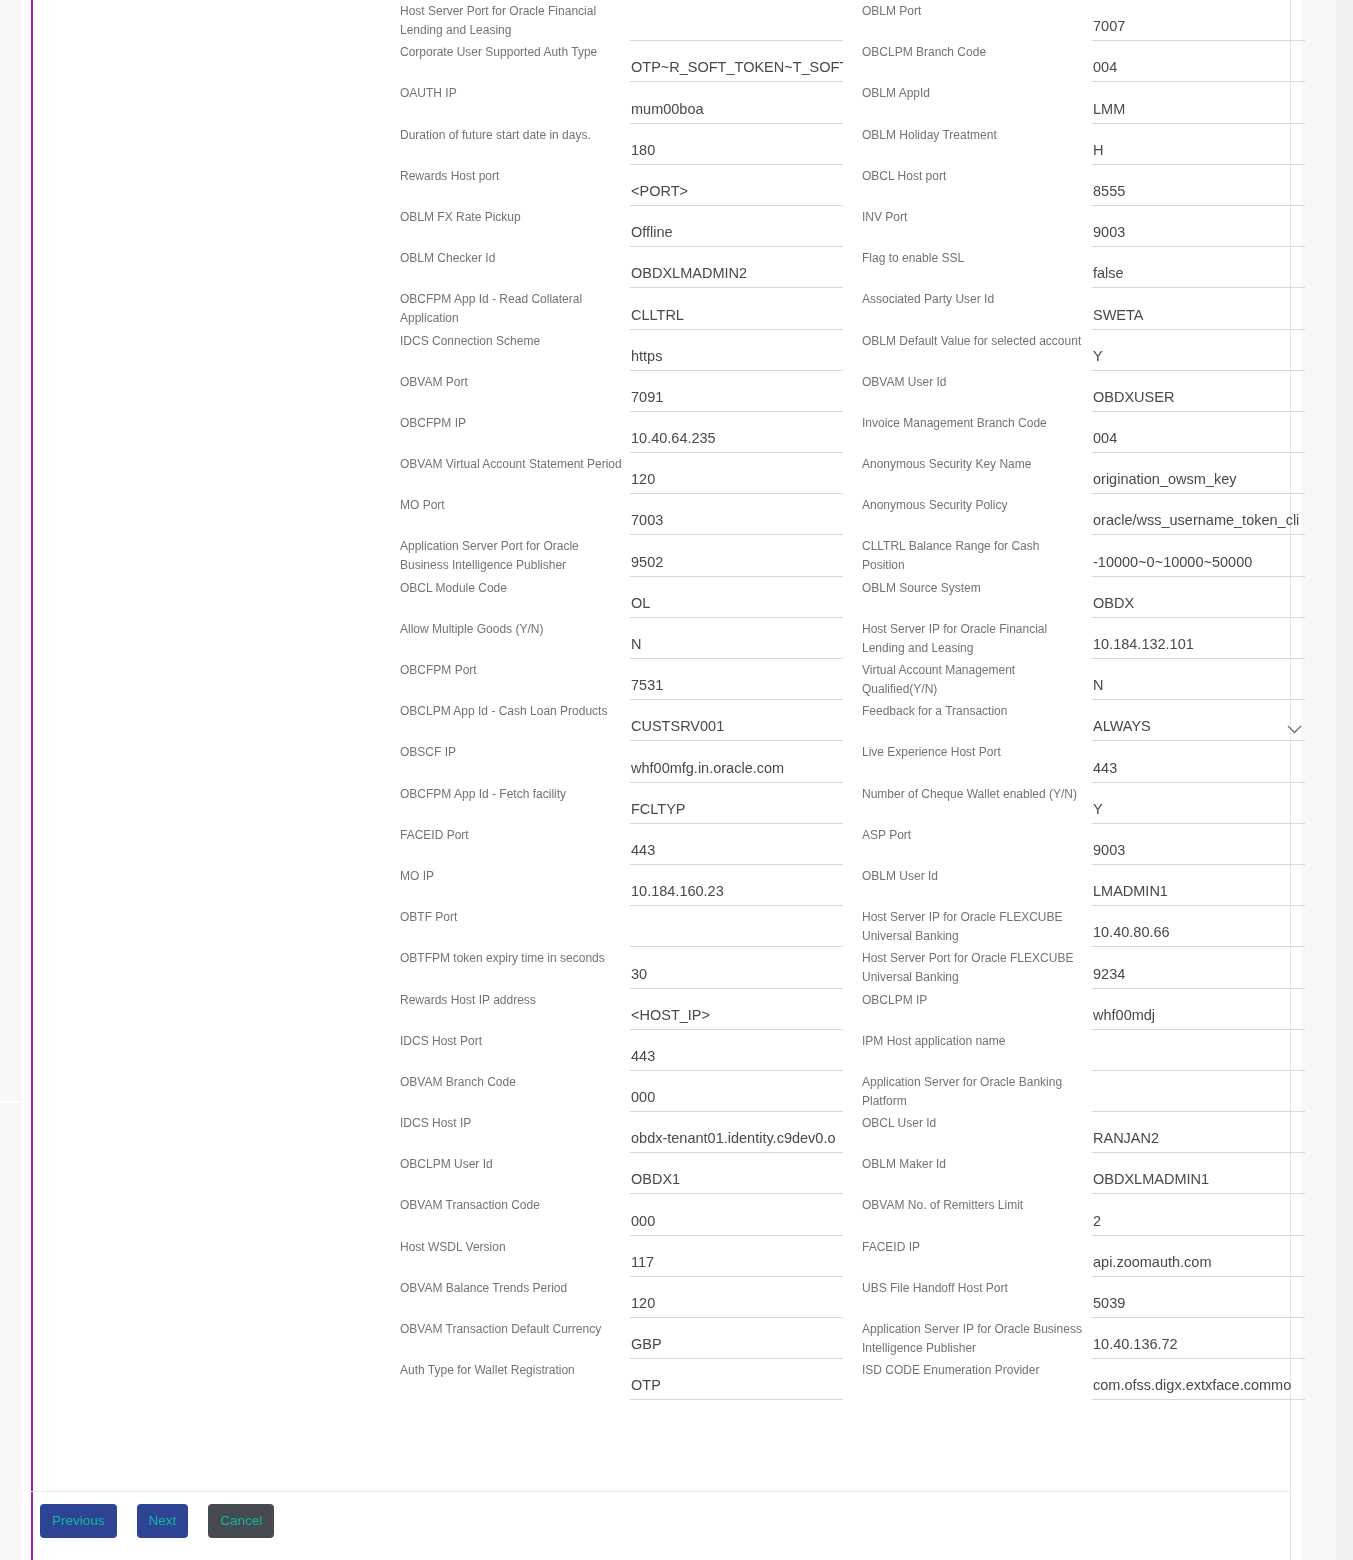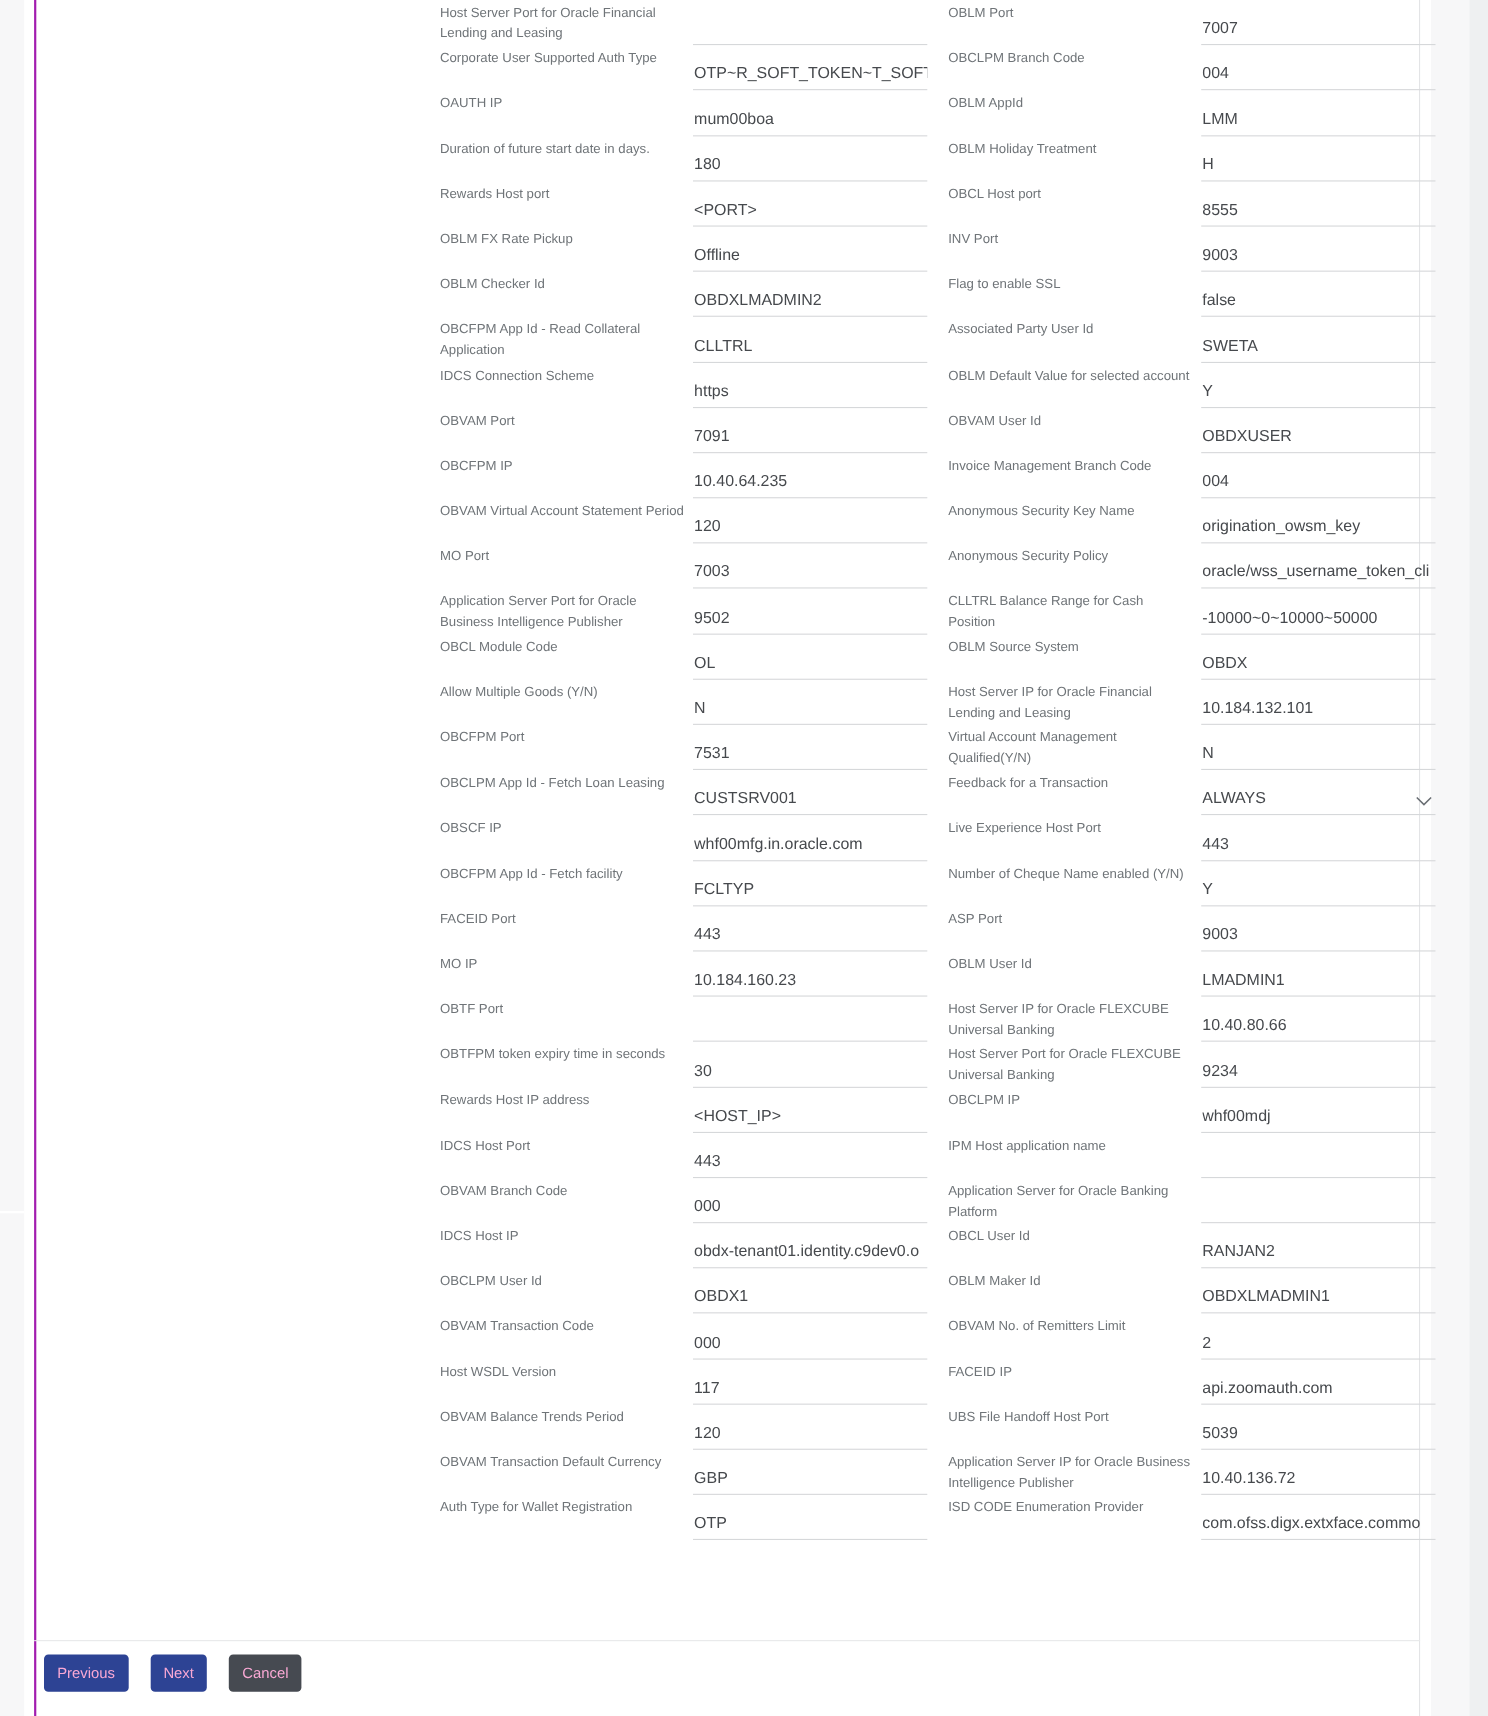--- a/index.html
+++ b/index.html
@@ -20,21 +20,21 @@
   .field-label { position:absolute; left:0; top:2px; width:222px;
                  font-size:12px; line-height:19px; color:var(--label-color); }
   .field-input { position:absolute; left:230px; top:0; width:213px; height:100%;
                  border-bottom:1px solid var(--underline-color); cursor:text; background:transparent; }
   .field-value { position:absolute; left:1px; right:0; bottom:6px;
                  font-size:14.5px; color:var(--value-color); white-space:nowrap; overflow:hidden; }
   .chevron-box { position:absolute; right:3px; bottom:11px; width:15px; height:9px; pointer-events:none; }
 
   .btn-bar { position:absolute; left:40px; top:1504px; display:flex; gap:20px; }
   .btn { height:34px; line-height:34px; padding:0 12px; border:none; border-radius:4px;
-         color:#f9a8d4; font-size:13.5px; font-family:"Liberation Sans", sans-serif; cursor:pointer; }
+         color:#14b8a6; font-size:13.5px; font-family:"Liberation Sans", sans-serif; cursor:pointer; }
   .btn.primary   { background:var(--primary-btn); }
   .btn.secondary { background:var(--secondary-btn); }
 </style>
 </head>
 <body>
 
 <div class="left-strip"></div>
 <div class="left-strip-divider"></div>
 <div class="right-bg"></div>
 <div class="scrollbar-track"></div>
@@ -137,21 +137,21 @@
           <div class="field-value">N</div>
         </div>
       </div>
       <div class="form-row">
         <div class="field-label">OBCFPM Port</div>
         <div class="field-input">
           <div class="field-value">7531</div>
         </div>
       </div>
       <div class="form-row">
-        <div class="field-label">OBCLPM App Id - Fetch Loan Leasing</div>
+        <div class="field-label">OBCLPM App Id - Cash Loan Products</div>
         <div class="field-input">
           <div class="field-value">CUSTSRV001</div>
         </div>
       </div>
       <div class="form-row">
         <div class="field-label">OBSCF IP</div>
         <div class="field-input">
           <div class="field-value">whf00mfg.in.oracle.com</div>
         </div>
       </div>
@@ -358,21 +358,21 @@
             </svg></span>
         </div>
       </div>
       <div class="form-row">
         <div class="field-label">Live Experience Host Port</div>
         <div class="field-input">
           <div class="field-value">443</div>
         </div>
       </div>
       <div class="form-row">
-        <div class="field-label">Number of Cheque Name enabled (Y/N)</div>
+        <div class="field-label">Number of Cheque Wallet enabled (Y/N)</div>
         <div class="field-input">
           <div class="field-value">Y</div>
         </div>
       </div>
       <div class="form-row">
         <div class="field-label">ASP Port</div>
         <div class="field-input">
           <div class="field-value">9003</div>
         </div>
       </div>

